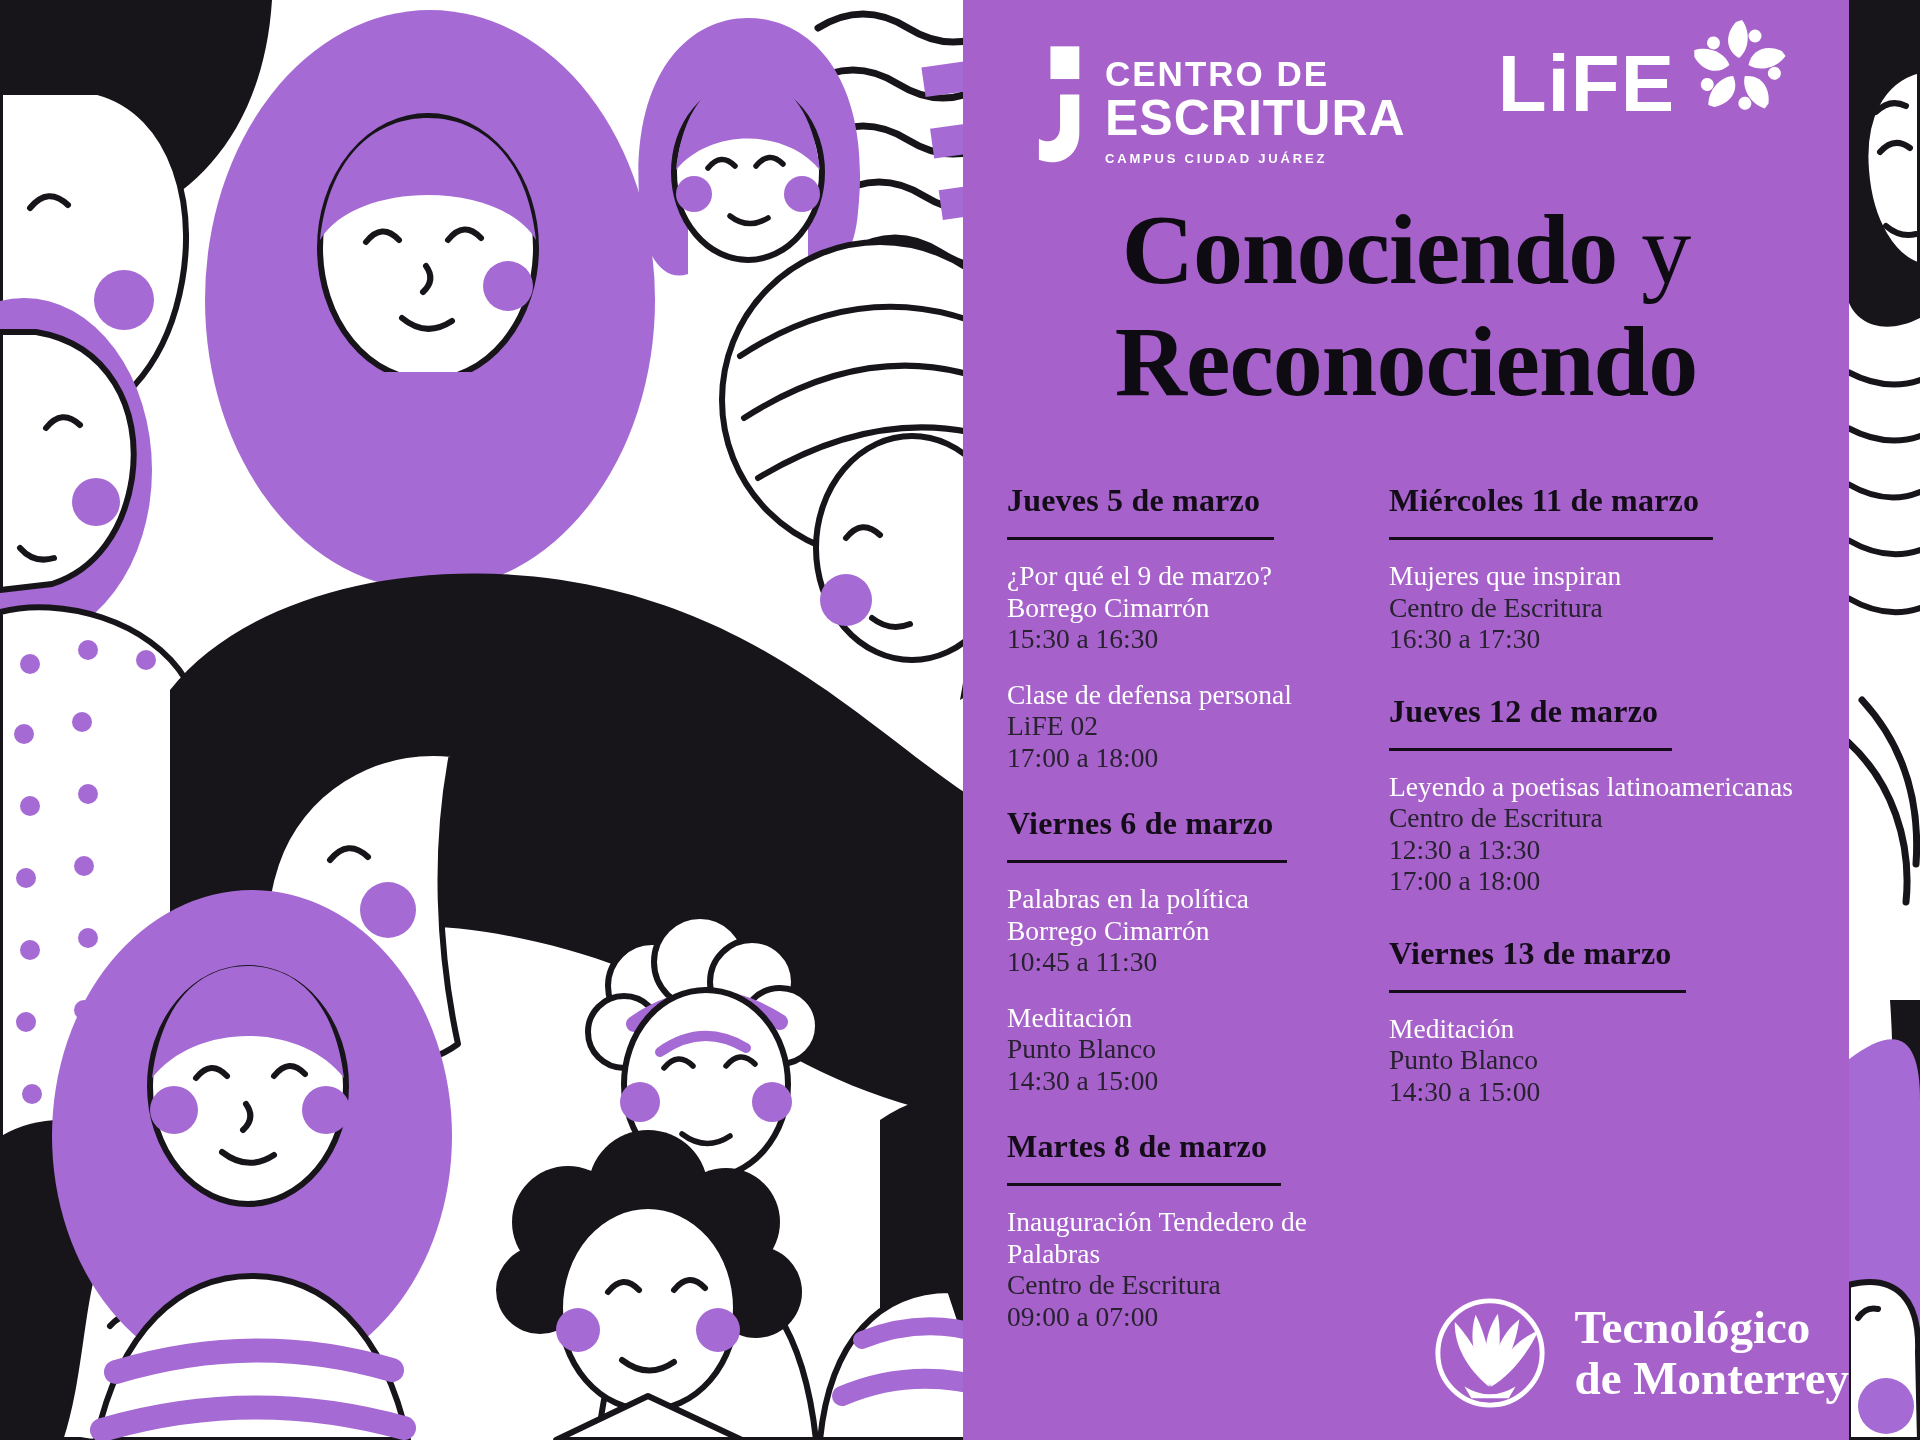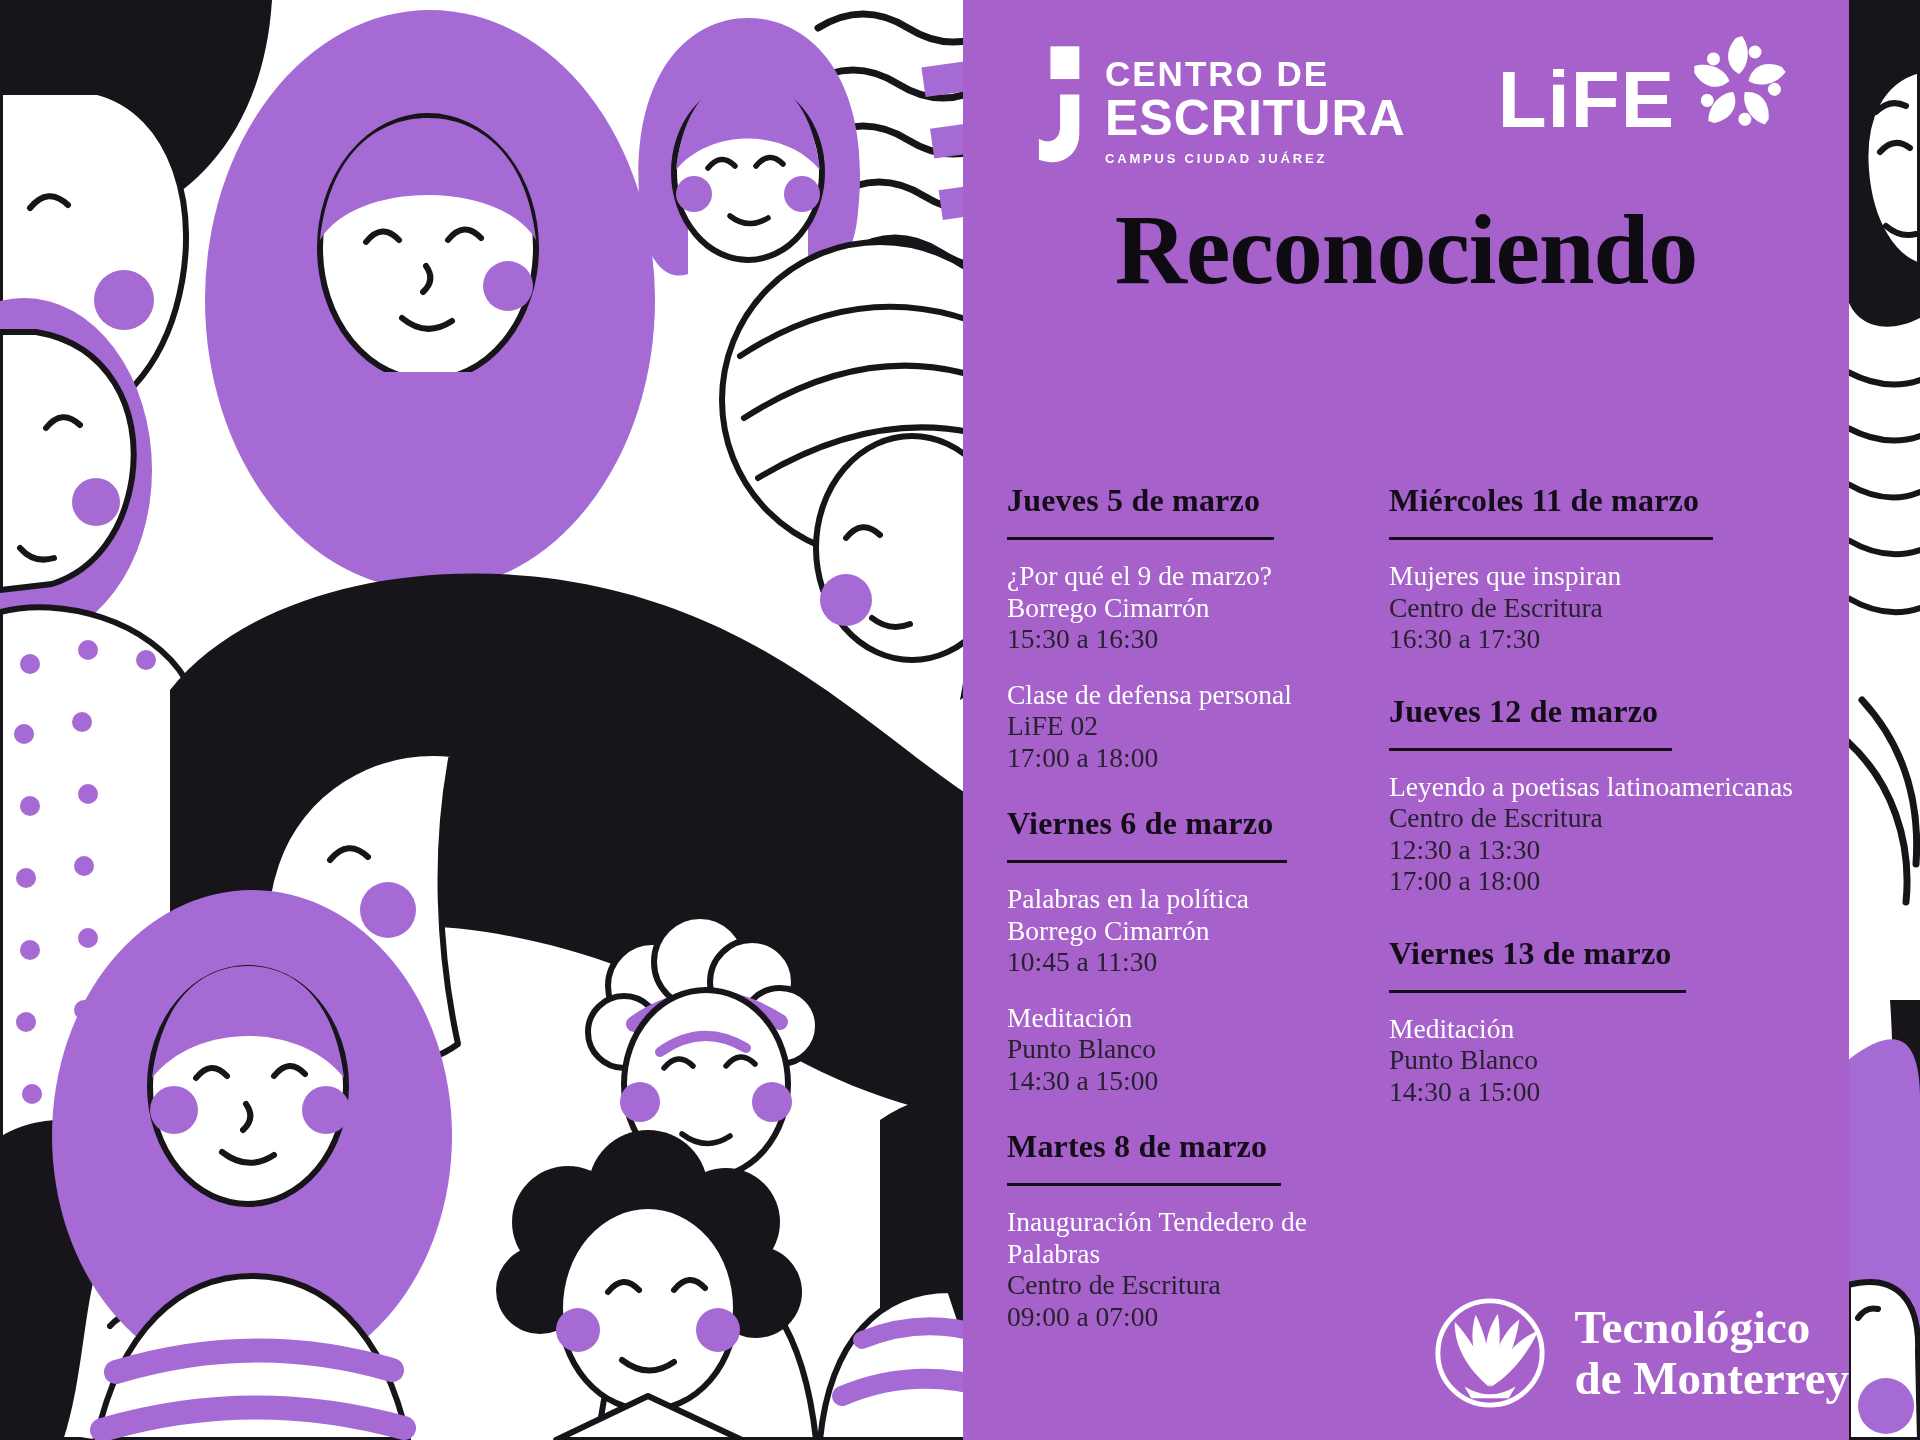--- a/index.html
+++ b/index.html
@@ -23,21 +23,21 @@
 
   .panel{position:absolute;left:963px;top:0;width:886px;height:1440px;background:var(--panel)}
 
   .header-row{position:absolute;top:44px;left:74px;right:56px;display:flex;justify-content:space-between;align-items:flex-start}
   .centro-logo{display:flex;gap:18px;align-items:flex-end}
   .jmark{width:50px;height:122px;flex:0 0 auto}
   .centro-text{color:#fff;font-family:"Liberation Sans","DejaVu Sans",sans-serif}
   .centro-line1{font-size:35px;font-weight:700;letter-spacing:2px;line-height:1.02}
   .centro-line2{font-size:50px;font-weight:800;letter-spacing:1px;line-height:1.04}
   .centro-campus{font-size:13px;font-weight:700;letter-spacing:2.8px;margin-top:7px}
-  .life-logo{position:relative;margin-top:16px;padding-right:118px}
+  .life-logo{position:relative;margin-top:0;padding-right:118px}
   .life-text{color:#fff;font-family:"Liberation Sans","DejaVu Sans",sans-serif;font-weight:700;font-size:80px;line-height:1;letter-spacing:1px}
   .life-splash{position:absolute;right:-6px;top:-36px;width:120px;height:120px}
 
   .title{position:absolute;top:194px;left:0;width:100%;margin:0;text-align:center;
     font-family:"Liberation Serif","DejaVu Serif",serif;font-weight:700;color:#0f0b13;
     font-size:100px;line-height:1.12;letter-spacing:-1px}
   .title .conj{font-weight:400}
   .title-line{display:block}
 
   .schedule{position:absolute;top:482px;left:0;width:100%;height:820px;font-family:"Liberation Serif","DejaVu Serif",serif}
@@ -286,20 +286,21 @@
             <g transform="rotate(288 60 60)">
               <path d="M57,14 C46,26 46,42 60,50 C70,42 72,24 63,12 Z"></path>
                 <circle cx="76" cy="28" r="6.5"></circle>
             </g>
           </g>
         </svg>
       </div>
     </header>
 
     <h1 class="title">
+      <span class="title-line"><span>Conociendo</span><span class="conj"> y</span></span>
       <span class="title-line">Reconociendo</span>
     </h1>
 
     <div class="schedule">
       <div class="col col-left" id="col-left">
   <section class="day-section">
     <h2 class="day-heading">Jueves 5 de marzo</h2>
     <div class="events">
               <div class="event">
                 <div class="line light">¿Por qué el 9 de marzo?</div>

